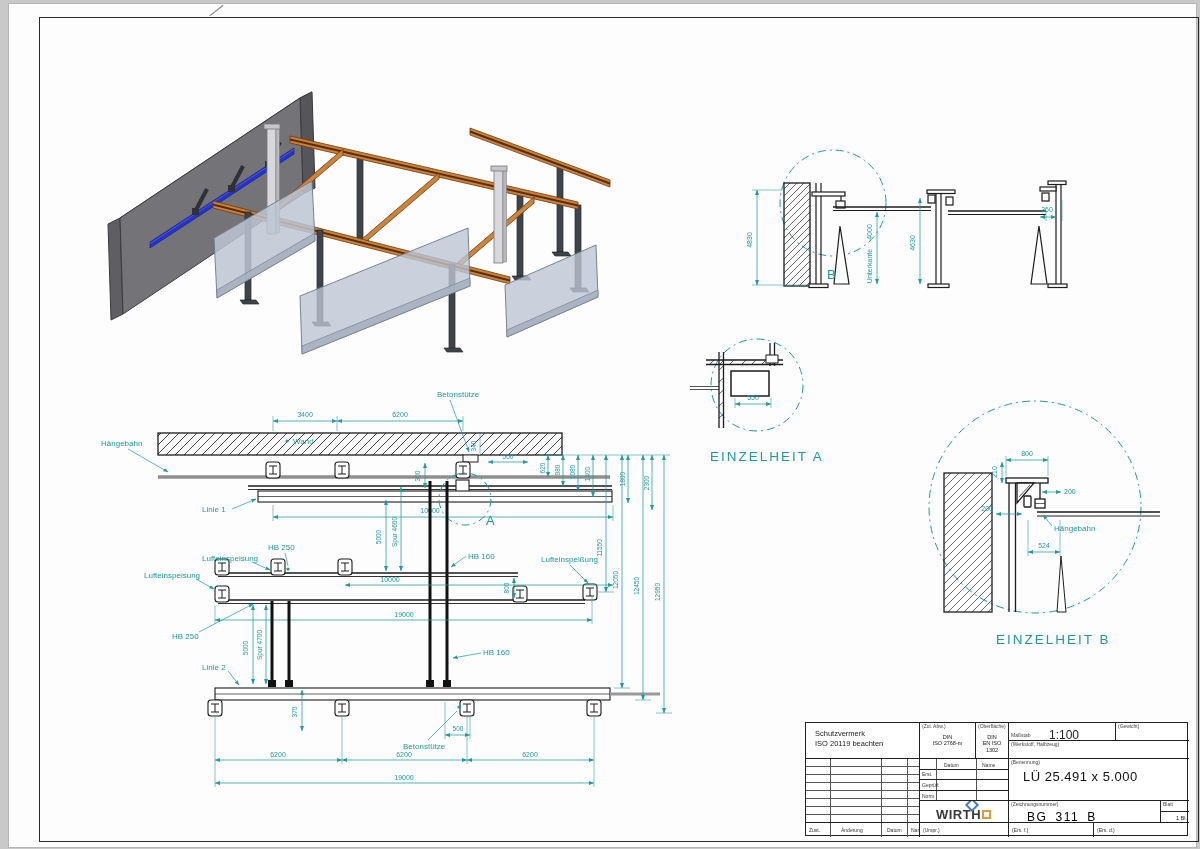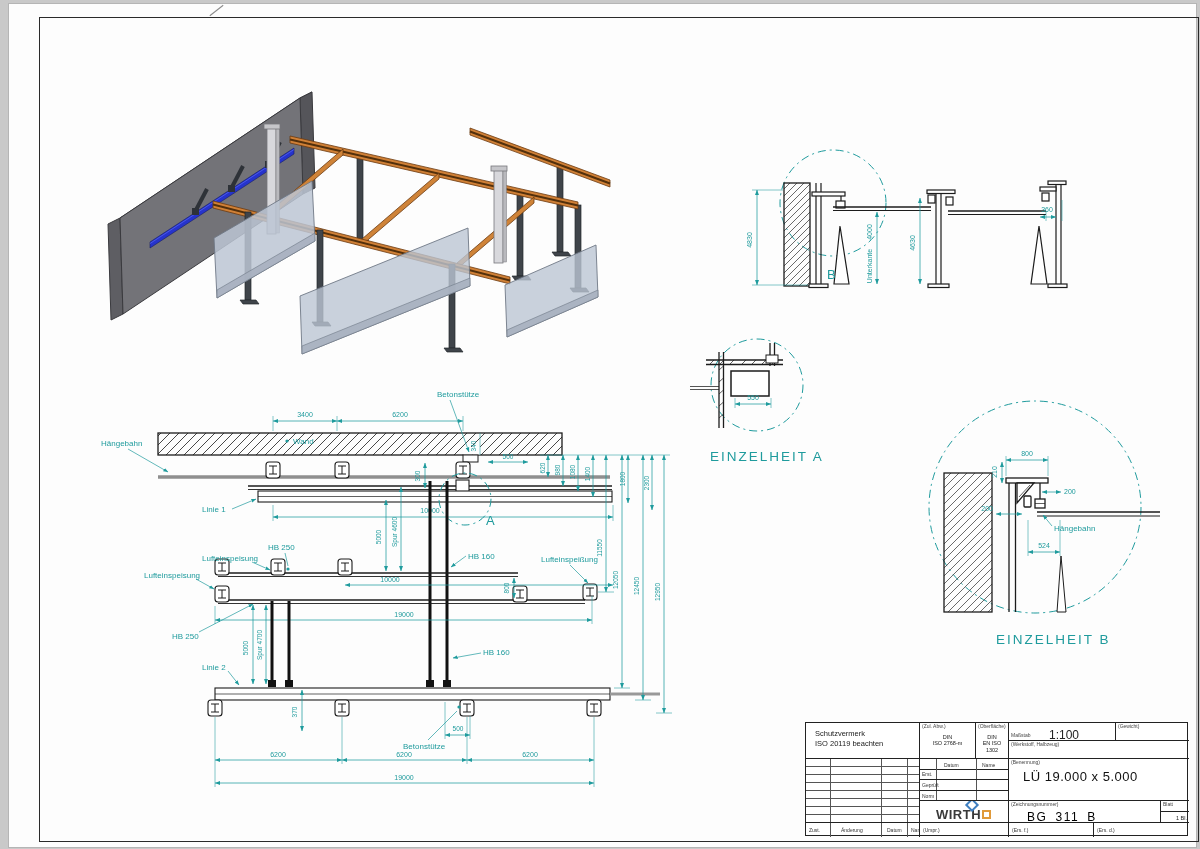--- a/index.html
+++ b/index.html
@@ -509,21 +509,21 @@
     </div>
     <div class="vline" style="left:16px;top:0px"></div>
       <div class="vline" style="left:56px"></div>
     <div class="rowlbl" style="position:absolute;top:10px;width:89px;border-bottom:1px solid #222;height:10px">Erst.</div>
     <div class="rowlbl" style="position:absolute;top:21px;width:89px;border-bottom:1px solid #222;height:10px">Geprüft</div>
     <div class="rowlbl" style="position:absolute;top:32px;width:89px;height:10px">Norm</div>
   </div>
 
   <div class="cell noR" style="left:203px;top:36px;width:180px;height:42px">
     <span class="hdr">(Benennung)</span>
-    <div class="big">LÜ 19.000 x 5.000</div>
+    <div class="big">LÜ 25.491 x 5.000</div>
   </div>
 
   <div class="cell" style="left:114px;top:78px;width:89px;height:22px">
     <div class="wirth">
       <span class="wdi"></span>
       <span>WIRTH</span><span class="wsq"></span><span>GMBH</span>
     </div>
   </div>
 
   <div class="cell" style="left:203px;top:78px;width:152px;height:22px">

